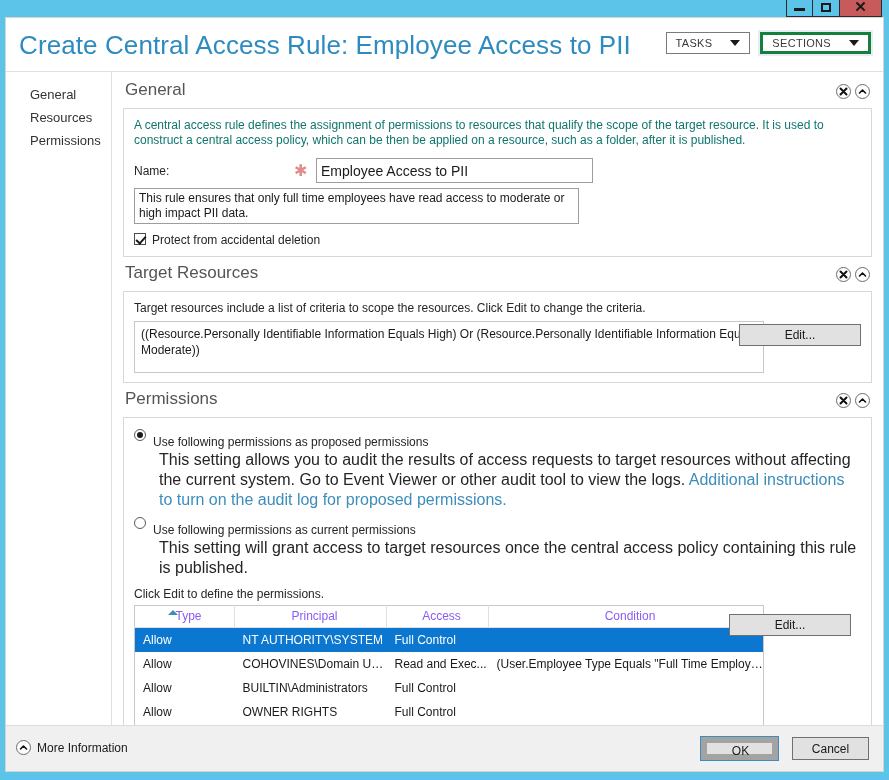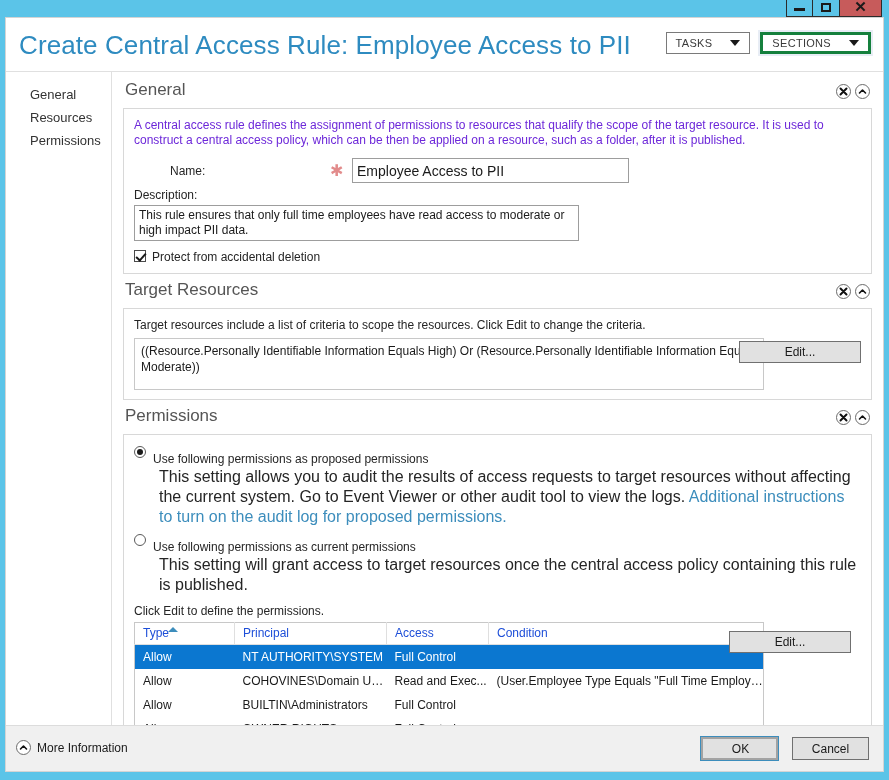--- a/index.html
+++ b/index.html
@@ -163,29 +163,28 @@
   }
   .circ-btn svg { display: block; }
   .sec-box {
     border: 1px solid #d8d8d8;
     padding: 9px 10px 9px 10px;
     background: #fff;
     position: relative;
   }
   .desc-text {
     font-size: 12px;
-    color: #6d28d9;
+    color: #0f766e;
     line-height: 15px;
     margin-bottom: 10px;
   }
   .form-row {
     display: flex;
     align-items: center;
     margin-bottom: 5px;
-    margin-left: 36px;
   }
   .lbl {
     font-size: 12px;
     color: #252525;
     width: 160px;
     flex: none;
   }
   .req-star {
     color: #E28B8B;
     font-size: 16px;
@@ -293,22 +292,22 @@
   .perm-table {
     width: 630px;
     border-collapse: collapse;
     border: 1px solid #c8c8c8;
     table-layout: fixed;
     background: #fff;
   }
   .perm-table th {
     font-size: 12px;
     font-weight: normal;
-    color: #1d4ed8;
-    text-align: left;
+    color: #8b5cf6;
+    text-align: center;
     padding: 3px 0 4px 8px;
     border-right: 1px solid #dfdfdf;
     border-bottom: 1px solid #dfdfdf;
     position: relative;
     height: 22px;
     vertical-align: bottom;
     cursor: pointer;
   }
   .perm-table th:last-child { border-right: none; }
   .sort-asc {
@@ -355,21 +354,21 @@
   }
   .foot-btn {
     width: 77px; height: 23px;
     border: 1px solid #707070;
     background: #E1E1E1;
     font-size: 12px;
     color: #1a1a1a;
     cursor: pointer;
     font-family: "Liberation Sans", sans-serif;
   }
-  .foot-btn.default { border: 2px solid #a3a3a3; outline: 1px solid #3C8DBC; padding-left: 8px; }
+  .foot-btn.default { border: 6px solid #a3a3a3; outline: 1px solid #3C8DBC; padding-left: 8px; }
 </style>
 </head>
 <body>
 
 <div class="window">
 
   <div class="titlebar">
     <div class="wincontrols">
       <div class="winbtn">
         <span class="glyph-min"></span>
@@ -425,21 +424,20 @@
               </div>
             </div>
           </div>
           <div class="sec-box">
             <div class="desc-text">A central access rule defines the assignment of permissions to resources that qualify the scope of the target resource. It is used to construct a central access policy, which can be then be applied on a resource, such as a folder, after it is published.</div>
             <div class="form-row">
               <span class="lbl">Name:</span>
               <span class="req-star">✱</span>
               <input class="text-input name-input" type="text" value="Employee Access to PII" style="">
             </div>
-            <div class="lbl-block">Description:</div>
             <textarea class="desc-area" style="">This rule ensures that only full time employees have read access to moderate or high impact PII data.</textarea>
             <div class="chk-row">
               <span class="chkbox on"></span>
               <span class="chk-lbl">Protect from accidental deletion</span>
             </div>
           </div>
         </div>
 
         <div class="section">
           <div class="section-head">

